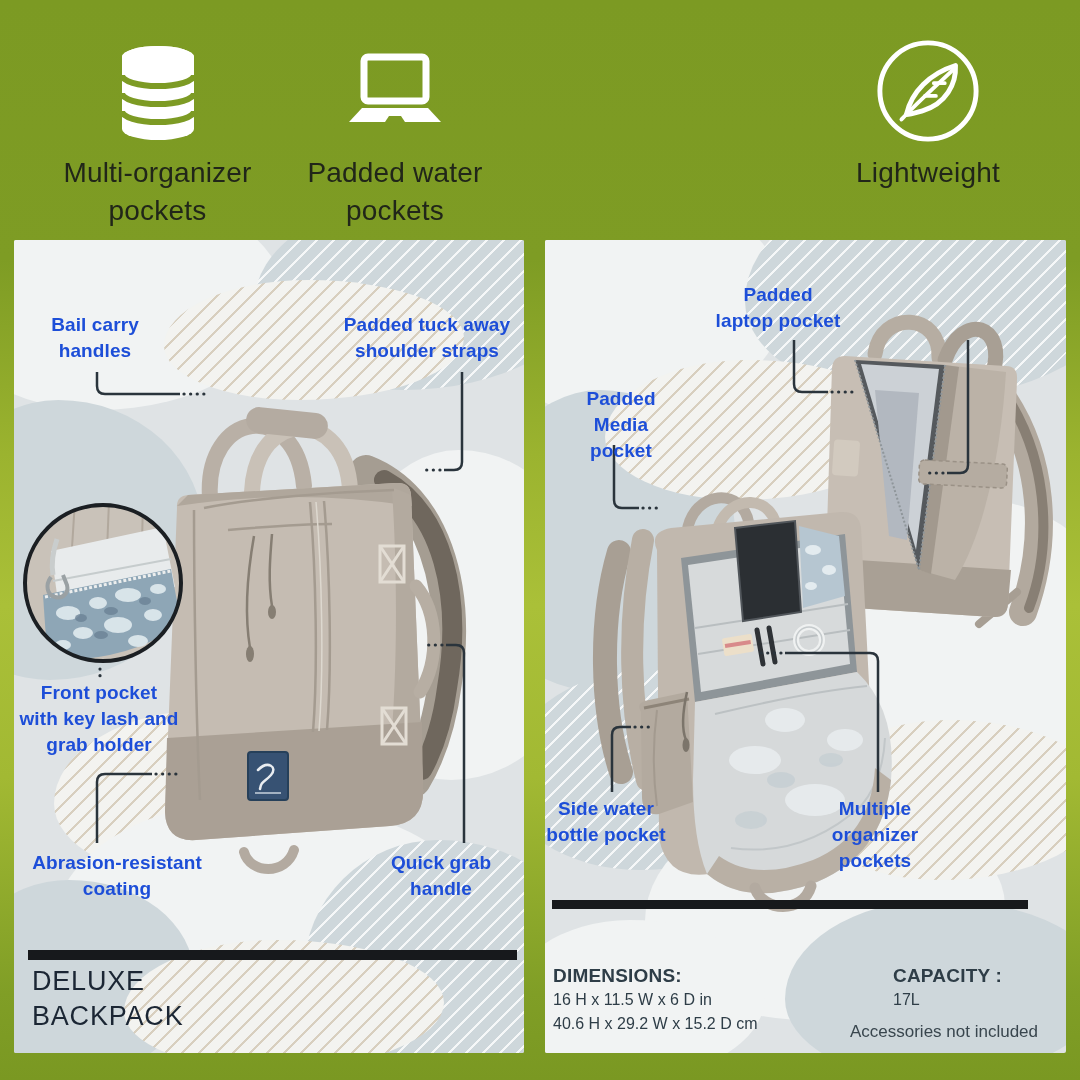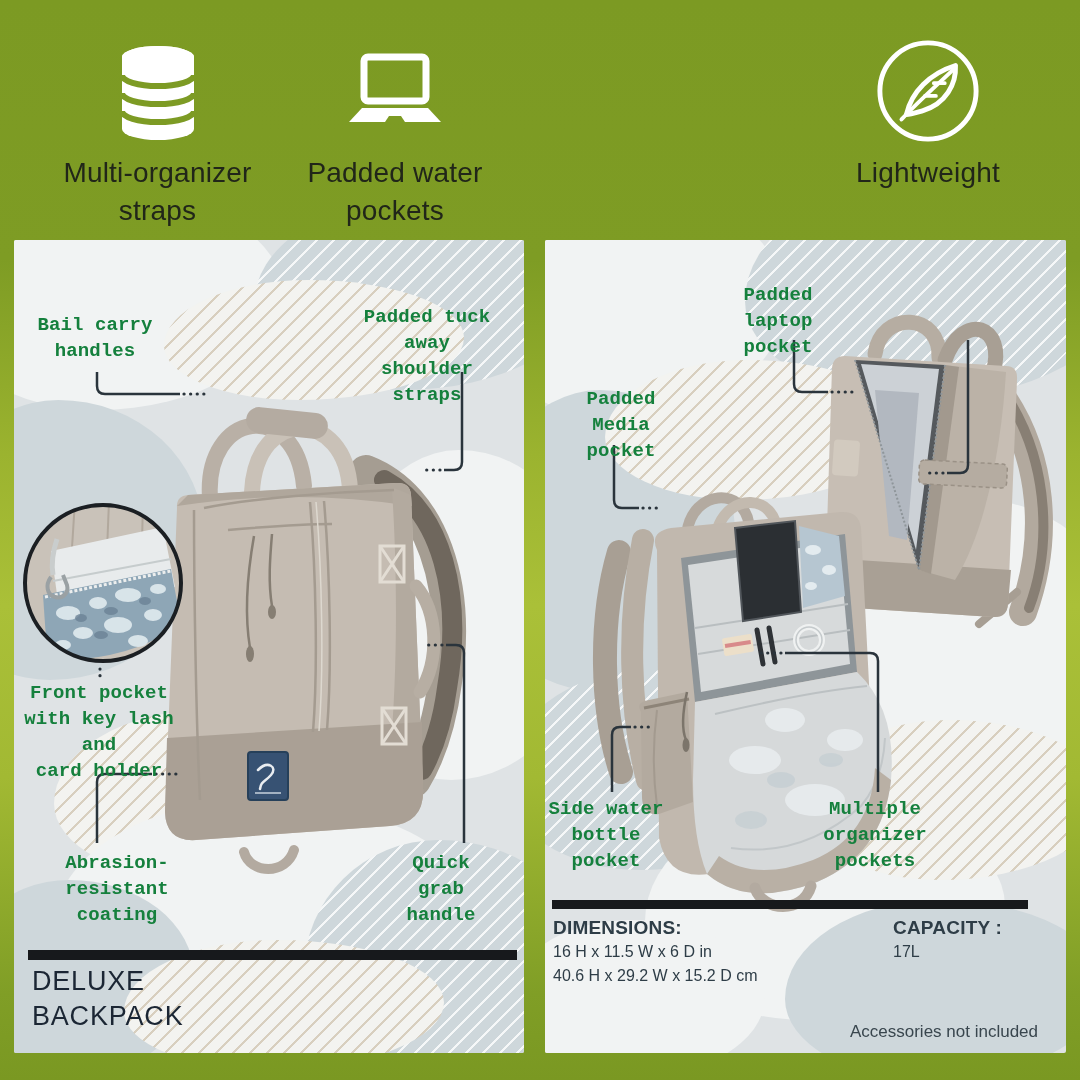--- a/index.html
+++ b/index.html
@@ -34,30 +34,30 @@
   .b-gray{background:#ced7db;}
   .b-grayh{background-color:#ced7db;
     background-image:repeating-linear-gradient(135deg,rgba(255,255,255,.8) 0 2px,rgba(255,255,255,0) 2px 12px);}
   .b-tanh{background-color:#f3f3f0;
     background-image:repeating-linear-gradient(135deg,rgba(198,183,158,.6) 0 2px,rgba(255,255,255,0) 2px 12px);}
   .art,.lines{position:absolute;left:0;top:0;width:100%;height:100%;}
   .lines{z-index:6;}
   .inset{position:absolute;left:7px;top:261px;width:164px;height:164px;z-index:5;}
   .callout{
     position:absolute;z-index:7;font-weight:bold;font-size:19px;line-height:26px;
-    color:#15803d;text-align:center;white-space:pre-line;letter-spacing:0.1px;font-family:Liberation Mono, monospace;
+    color:#1d4ed8;text-align:center;white-space:pre-line;letter-spacing:0.1px;
   }
   .bar{position:absolute;background:#17191c;z-index:7;}
   .title{
     position:absolute;left:18px;top:724px;margin:0;z-index:7;
     font-size:27px;line-height:35px;font-weight:400;letter-spacing:0.8px;
     color:#1b2634;white-space:pre-line;
   }
   .specs{position:absolute;z-index:7;color:#2e3d47;}
-  .spec-label{font-size:19px;font-weight:bold;line-height:24px;letter-spacing:0.2px;}
+  .spec-label{font-size:19px;font-weight:bold;line-height:24px;letter-spacing:0.2px;margin-top:48px;}
   .spec-line{font-size:16px;line-height:24px;}
   .disclaimer{
     position:absolute;right:28px;top:782px;z-index:7;
     font-size:17px;color:#39464e;
   }
 </style>
 </head>
 <body>
 
 <div class="canvas">
@@ -72,21 +72,21 @@
           </g>
           <g fill="none" stroke="#7d9b24" stroke-width="6">
             <path d="M7,34 a36,11 0 0 0 72,0"></path>
             <path d="M7,52 a36,11 0 0 0 72,0"></path>
             <path d="M7,70 a36,11 0 0 0 72,0"></path>
           </g>
           <ellipse cx="43" cy="16" rx="36" ry="11" fill="#ffffff"></ellipse>
         </svg>
       </div>
       <div class="flabel">Multi-organizer
-straps</div>
+pockets</div>
     </div>
 
     <div class="feature" style="left:292px;width:206px;">
       <div class="ficon">
         <svg width="100" height="78" viewBox="0 0 100 78">
           <rect x="19" y="5" width="62" height="44" rx="4" fill="none" stroke="#ffffff" stroke-width="7"></rect>
           <path d="M4,70 L96,70 L83,56 L17,56 Z" fill="#ffffff"></path>
           <path d="M40,70 L60,70 L56,64 L44,64 Z" fill="#7d9b24"></path>
         </svg>
       </div>
@@ -222,25 +222,25 @@
         <path d="M170,154 L193,154"></path>
         <path d="M426,230 L408,230"></path>
         <path d="M142,534 L163,534"></path>
         <path d="M428,405 L410,405"></path>
         <path d="M86,429 L86,438"></path>
       </g>
     </svg>
 
     <div class="callout" style="left:18px;top:72px;width:126px;">Bail carry
 handles</div>
-    <div class="callout" style="left:327px;top:64px;width:172px;">Padded tuck away
+    <div class="callout" style="left:327px;top:72px;width:172px;">Padded tuck away
 shoulder straps</div>
     <div class="callout" style="left:0px;top:440px;width:170px;">Front pocket
 with key lash and
-card holder</div>
+grab holder</div>
     <div class="callout" style="left:11px;top:610px;width:184px;">Abrasion-resistant
 coating</div>
     <div class="callout" style="left:371px;top:610px;width:112px;">Quick grab
 handle</div>
 
     <div class="bar" style="left:14px;top:710px;width:489px;height:10px;"></div>
     <h1 class="title">DELUXE
 BACKPACK</h1>
   </section>
 

